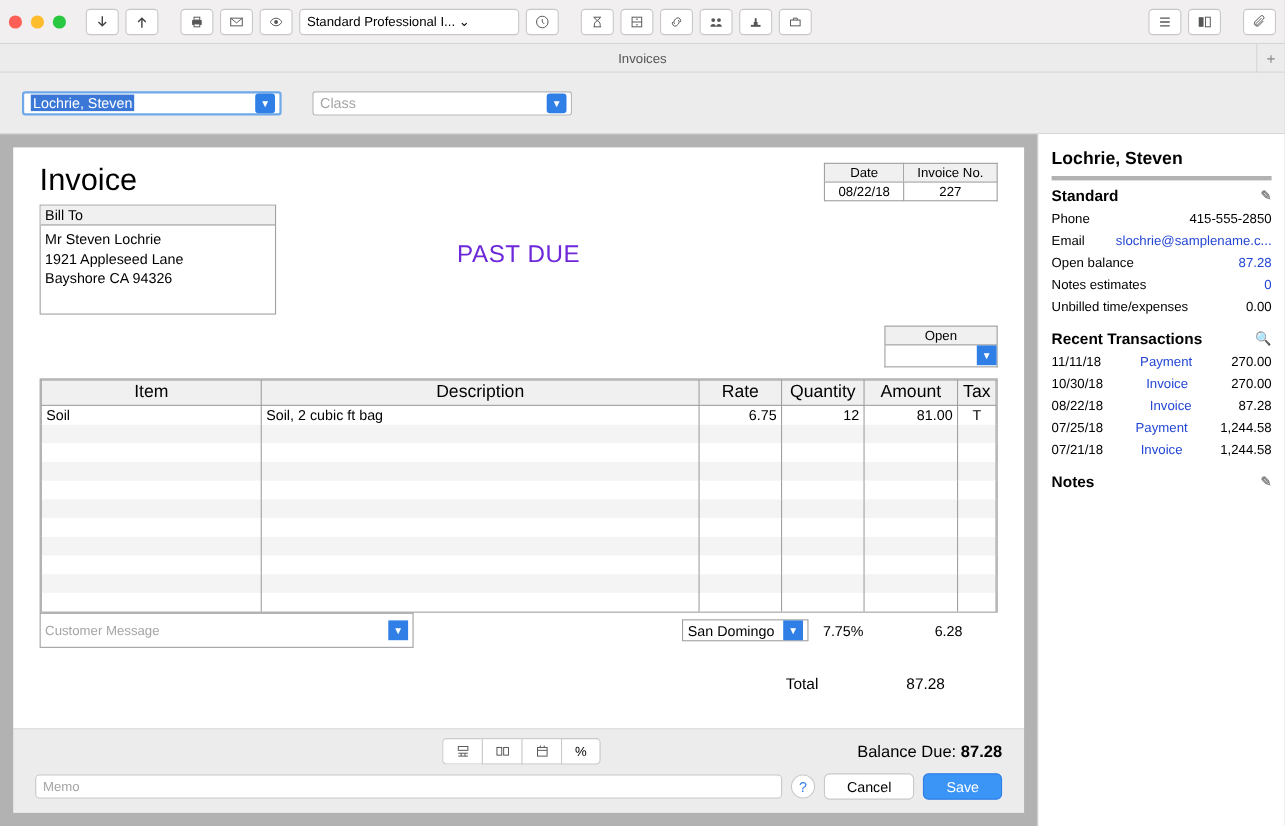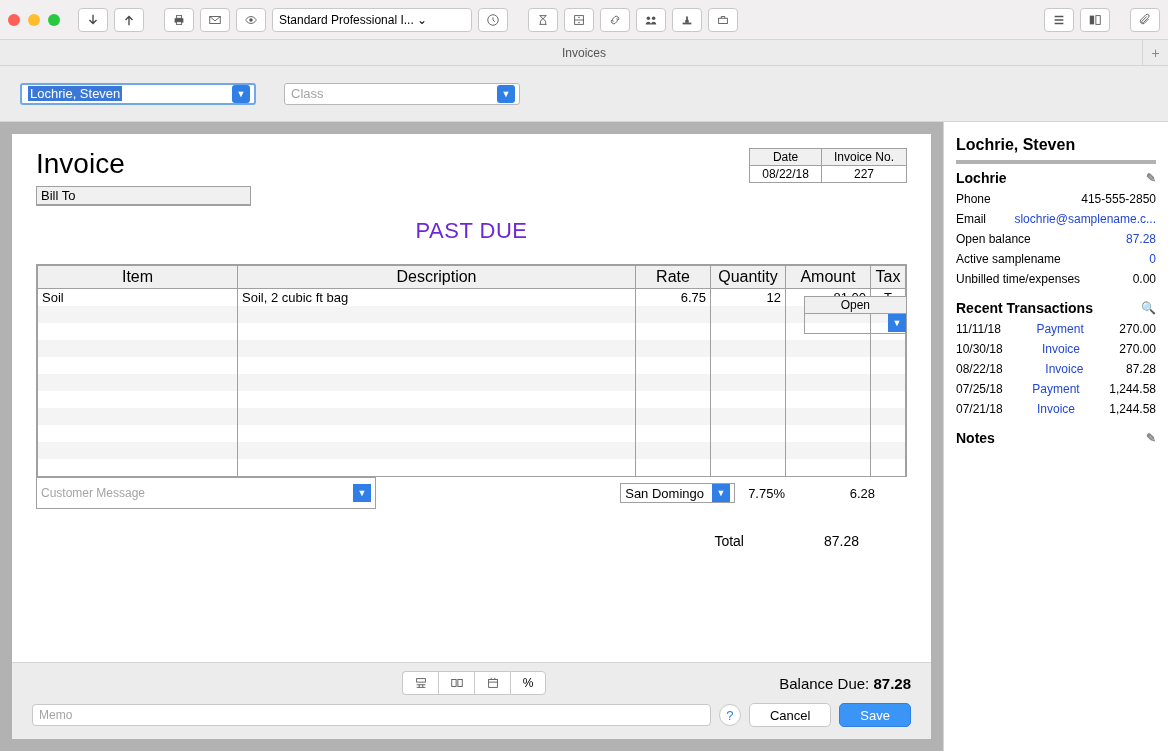--- a/index.html
+++ b/index.html
@@ -205,20 +205,25 @@
           <div class="cell val">08/22/18</div>
         </div>
         <div>
           <div class="cell hdr" style="border-left:none">Invoice No.</div>
           <div class="cell val" style="border-left:none">227</div>
         </div>
       </div>
 
       <div class="billto">
         <div class="hdr">Bill To</div>
+        <div class="body">
+          <span>Mr Steven Lochrie</span><br>
+          <span>1921 Appleseed Lane</span><br>
+          <span>Bayshore CA 94326</span>
+        </div>
       </div>
 
       <div class="stamp">PAST DUE</div>
 
       <div class="termsblock">
         <div class="hdr">Open</div>
         <div class="val">
           <span class="blue-chev">▼</span>
         </div>
       </div>
@@ -395,37 +400,37 @@
         <div class="btn cancel">Cancel</div>
         <div class="btn save">Save</div>
       </div>
     </div>
   </div>
 
   <div class="side">
     <div class="cname">Lochrie, Steven</div>
     <div class="hr"></div>
     <div class="sh">
-      <span>Lochrie</span>
+      <span>Standard</span>
       <span class="sicon">✎</span>
     </div>
     <div class="srow">
           <span>Phone</span>
           <span>415-555-2850</span>
         </div>
     <div class="srow">
           <span>Email</span>
           <span class="link">slochrie@samplename.c...</span>
         </div>
     <div class="srow">
           <span>Open balance</span>
           <span class="link">87.28</span>
         </div>
     <div class="srow">
-          <span>Active samplename</span>
+          <span>Notes estimates</span>
           <span class="link">0</span>
         </div>
     <div class="srow">
           <span>Unbilled time/expenses</span>
           <span>0.00</span>
         </div>
 
     <div class="sh" style="margin-top:14px">
       <span>Recent Transactions</span>
       <span class="sicon">🔍</span>

